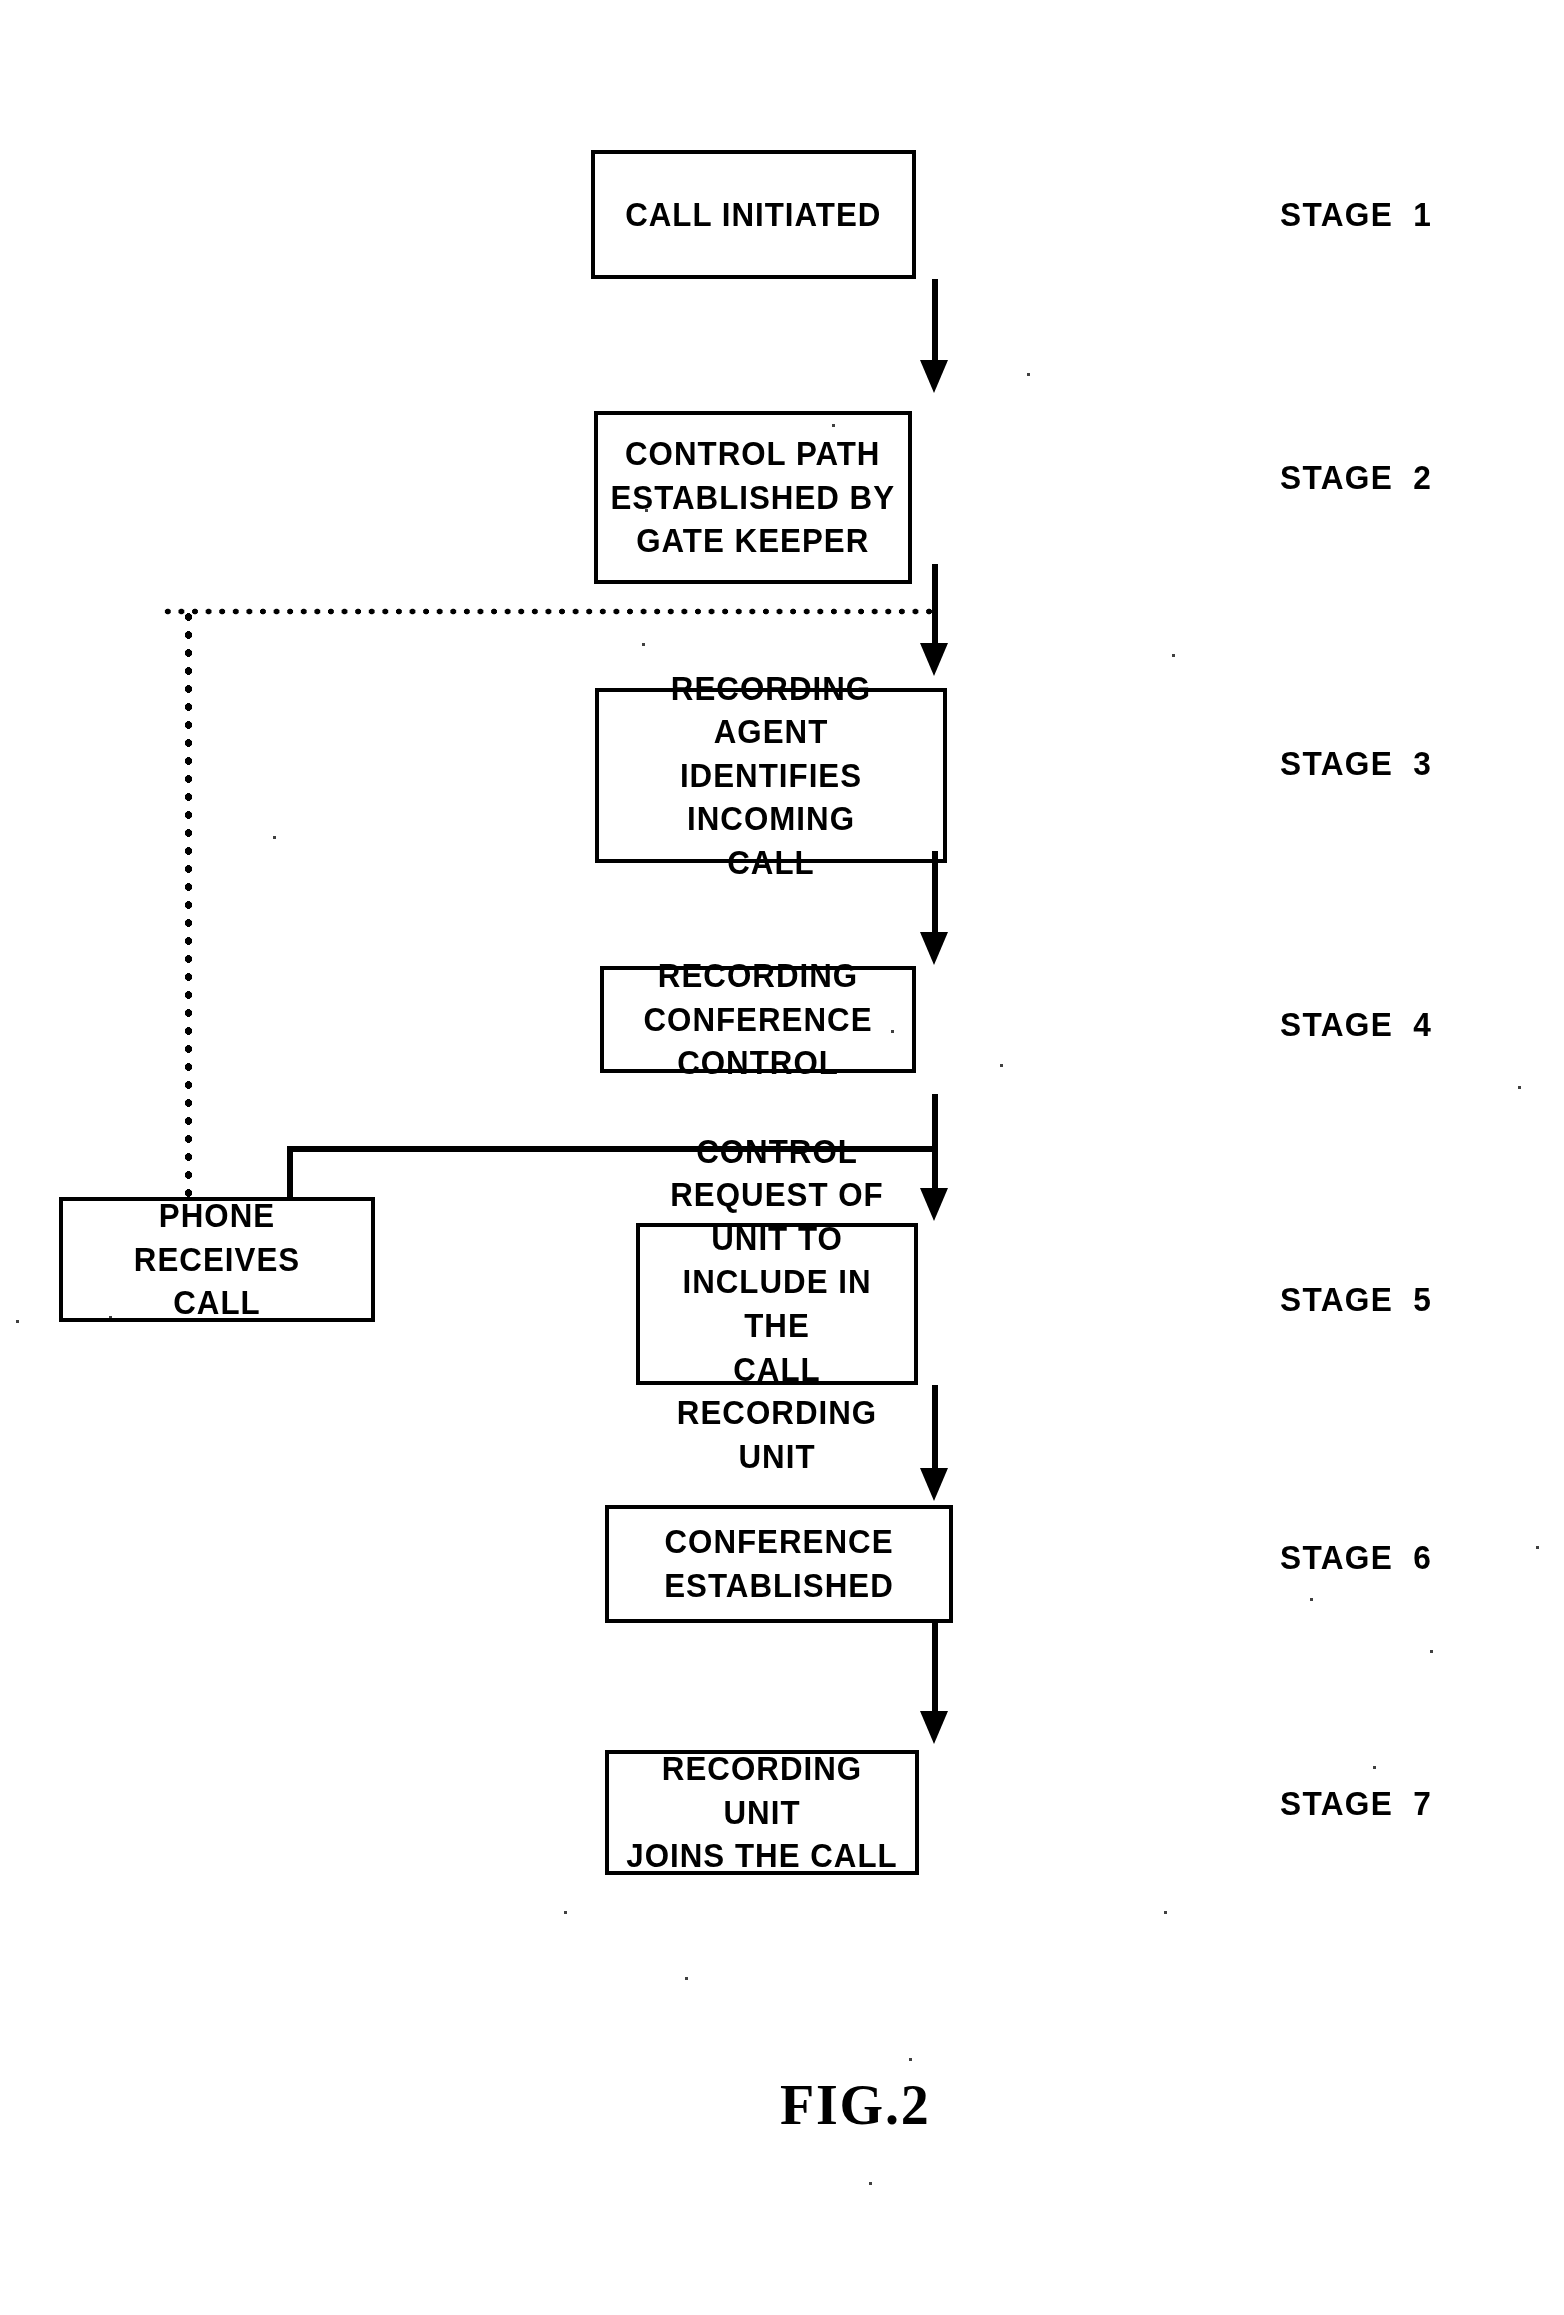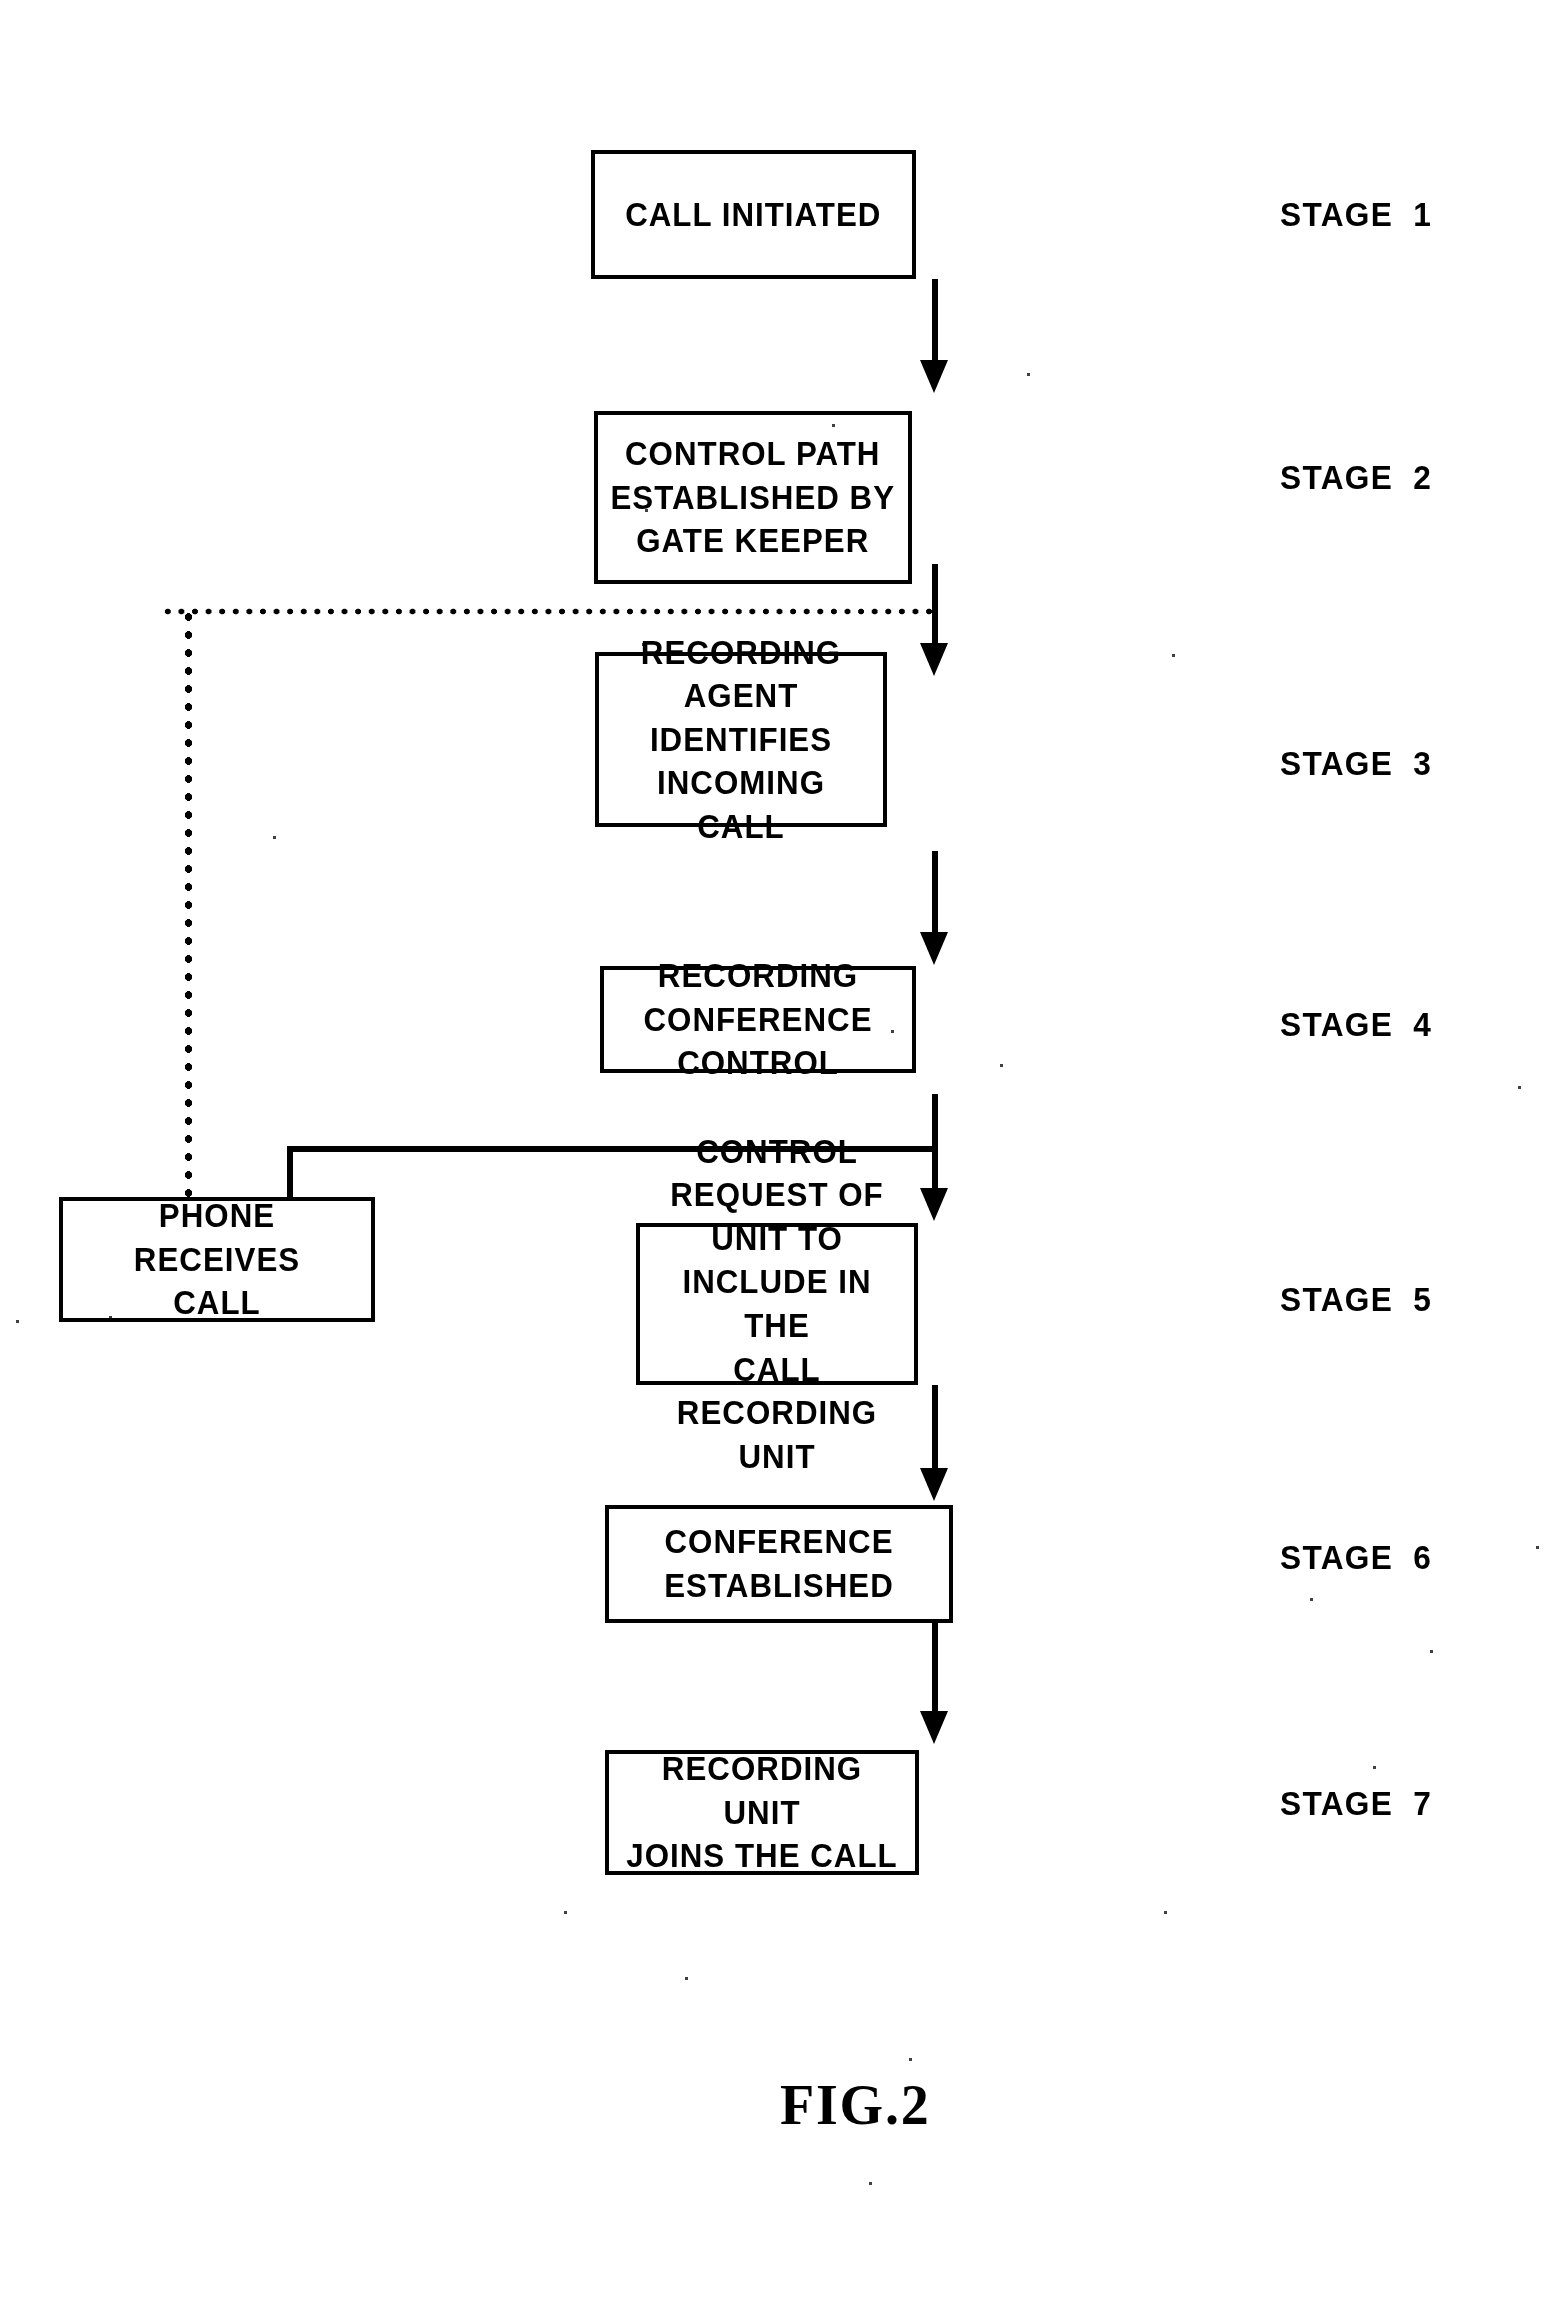--- a/index.html
+++ b/index.html
@@ -130,21 +130,21 @@
 GATE  KEEPER</span>
   </div>
   <div class="stage-label" style="left:1280px; top:458px;">STAGE  2</div>
 
   <div class="vline" style="left:932px; top:564px; height:82px;"></div>
   <div class="arrowhead" style="left:920px; top:643px;"></div>
 
   <div class="dot-h" style="left:161px; top:608px; width:778px;"></div>
   <div class="dot-v" style="left:185px; top:608px; height:627px;"></div>
 
-  <div class="node" style="left:595px; top:652px; width:292px; height:175px;">
+  <div class="node" style="left:595px; top:688px; width:352px; height:175px;">
     <span class="node-label">RECORDING AGENT
 IDENTIFIES INCOMING
 CALL</span>
   </div>
   <div class="stage-label" style="left:1280px; top:744px;">STAGE  3</div>
 
   <div class="vline" style="left:932px; top:851px; height:84px;"></div>
   <div class="arrowhead" style="left:920px; top:932px;"></div>
 
   <div class="node" style="left:600px; top:966px; width:316px; height:107px;">

